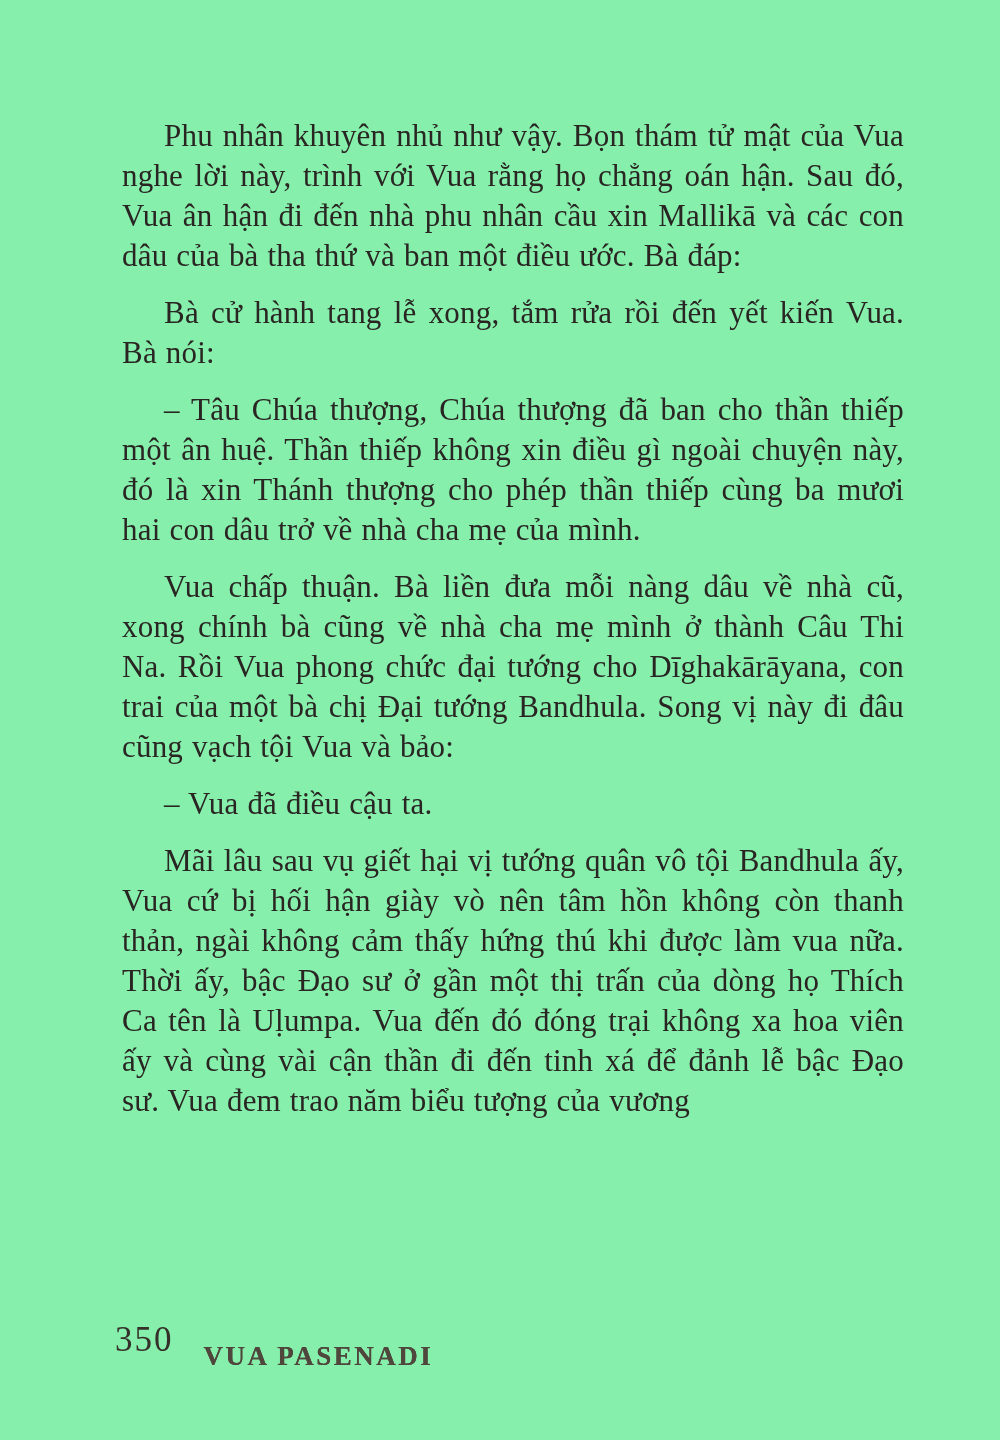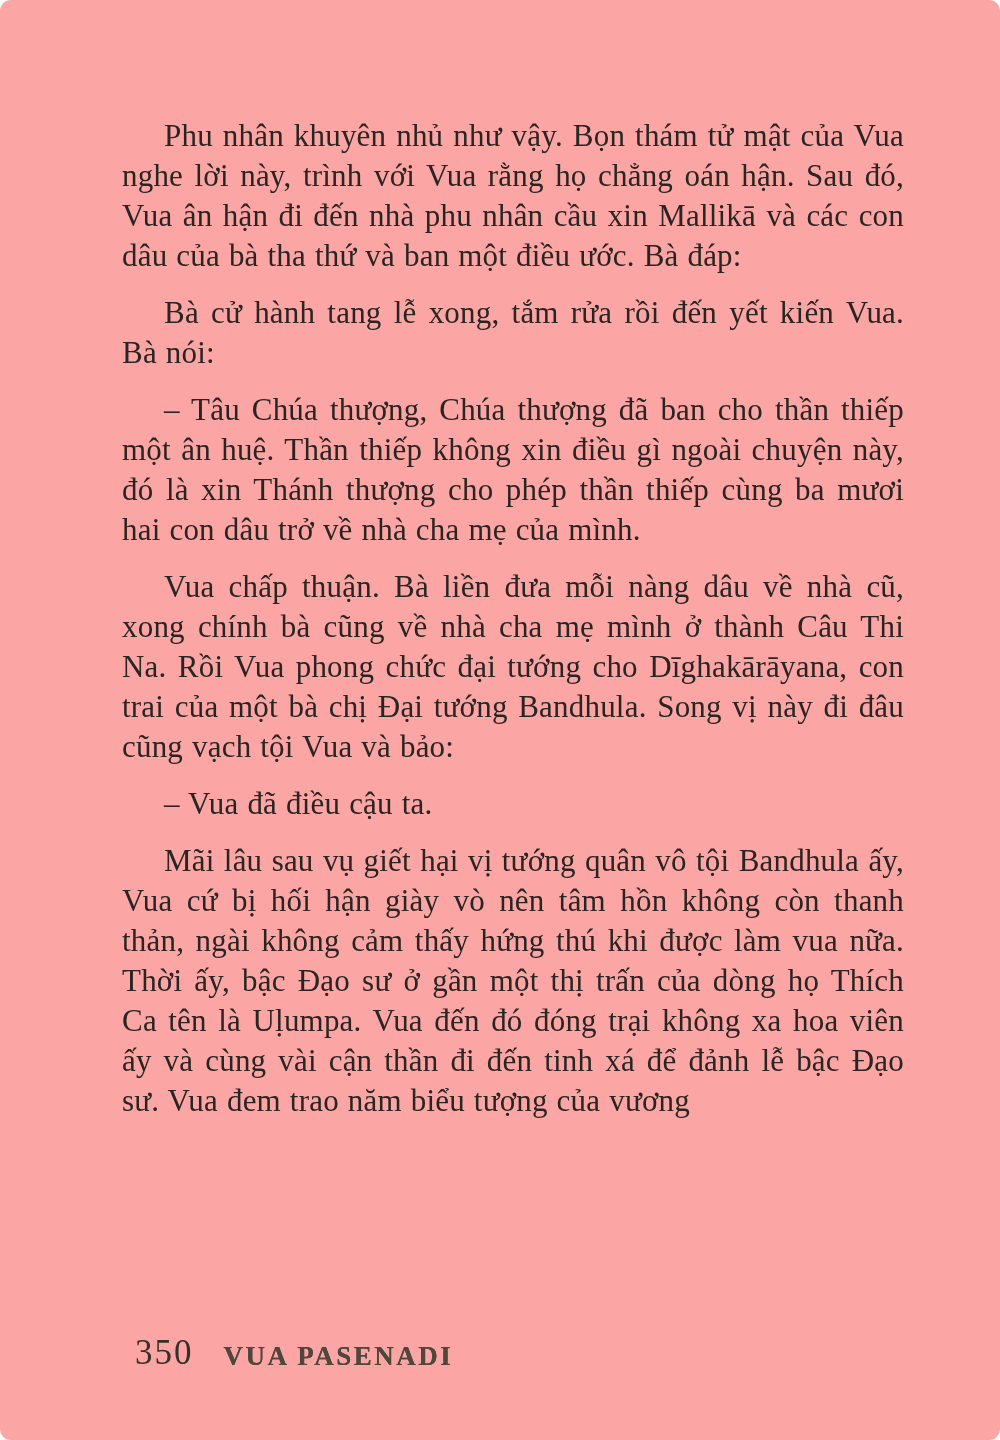--- a/index.html
+++ b/index.html
@@ -10,45 +10,44 @@
     width: 1000px;
     height: 1440px;
     position: relative;
     background: #fefefe;
     font-family: "Liberation Serif", serif;
     overflow: hidden;
   }
   .page {
     position: absolute;
     inset: 0;
-    background: #fca5a5;
-    border-radius: 11px;
+    background: #86efac;
   }
   .text-block {
     position: absolute;
     left: 122px;
     top: 116px;
     width: 782px;
   }
   .text-block p {
     margin: 0 0 17px 0;
     font-size: 31px;
     line-height: 40px;
     color: #292522;
     text-align: justify;
     text-indent: 42px;
     letter-spacing: 0.2px;
     word-spacing: 1px;
   }
   .footer {
     position: absolute;
-    left: 135px;
+    left: 115px;
     top: 1322px;
     display: flex;
-    align-items: flex-end;
+    align-items: flex-start;
     gap: 30px;
   }
   .page-number {
     font-size: 35px;
     line-height: 36px;
     color: #35302a;
     letter-spacing: 2px;
   }
   .running-title {
     font-size: 27px;

